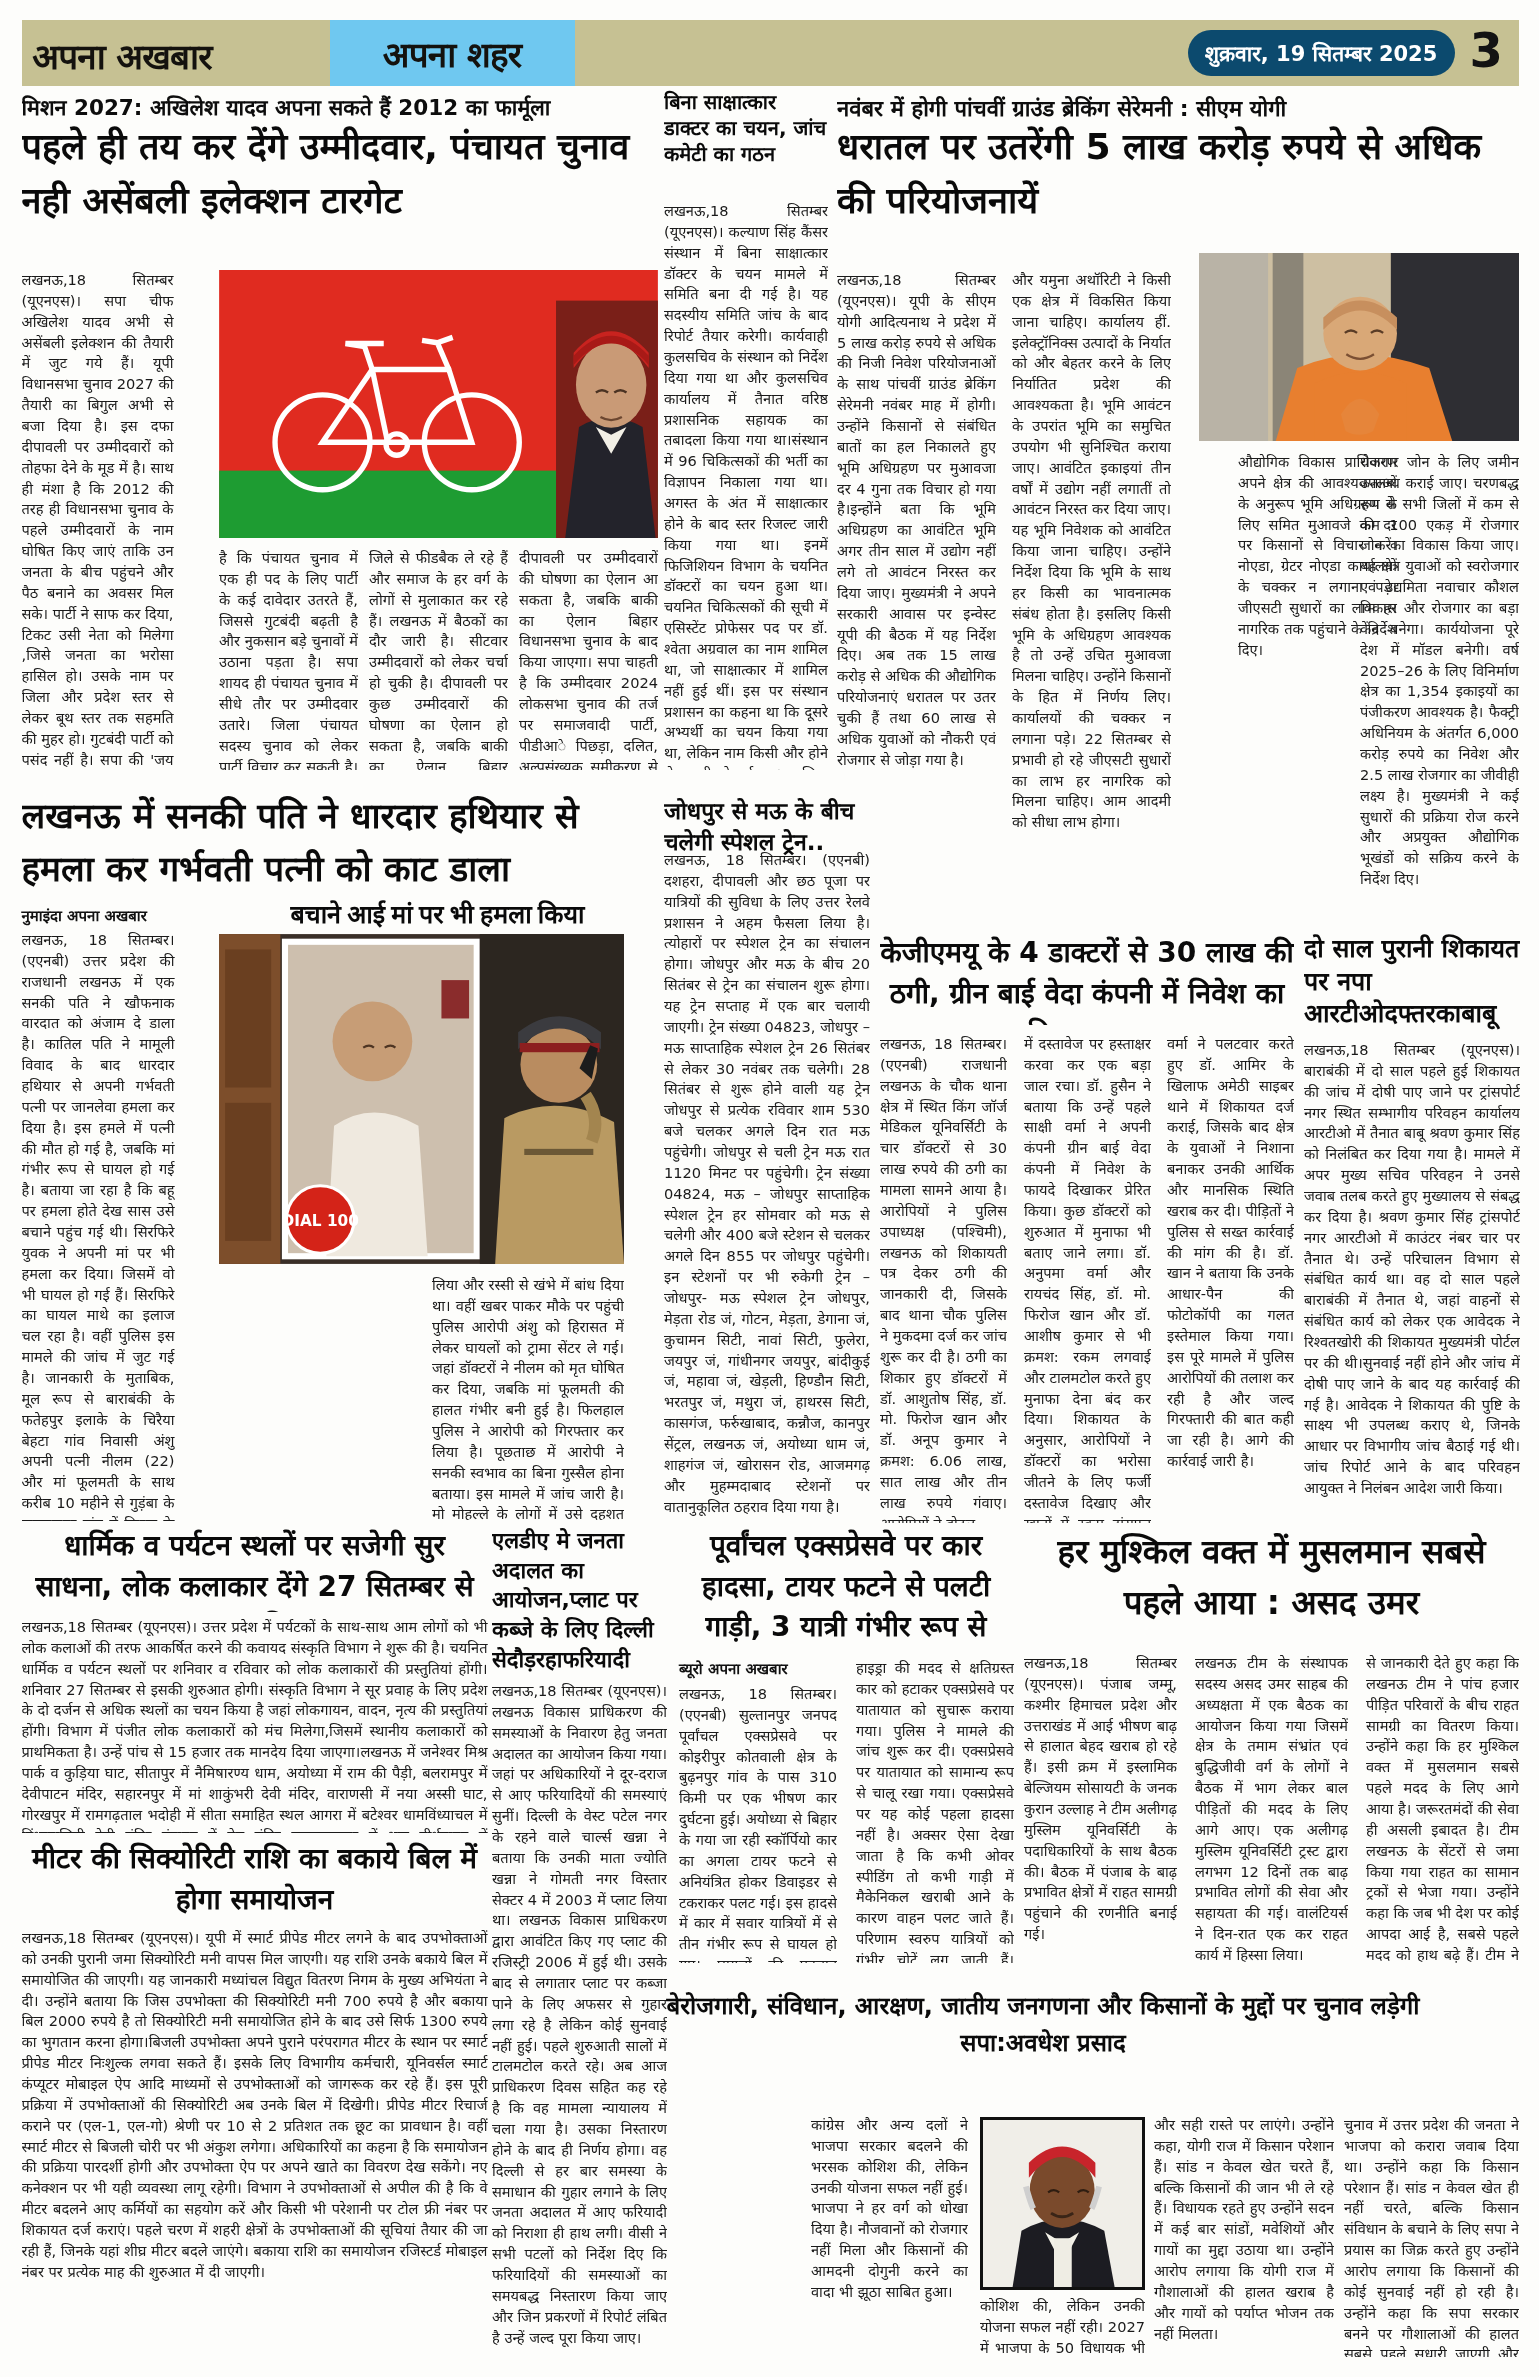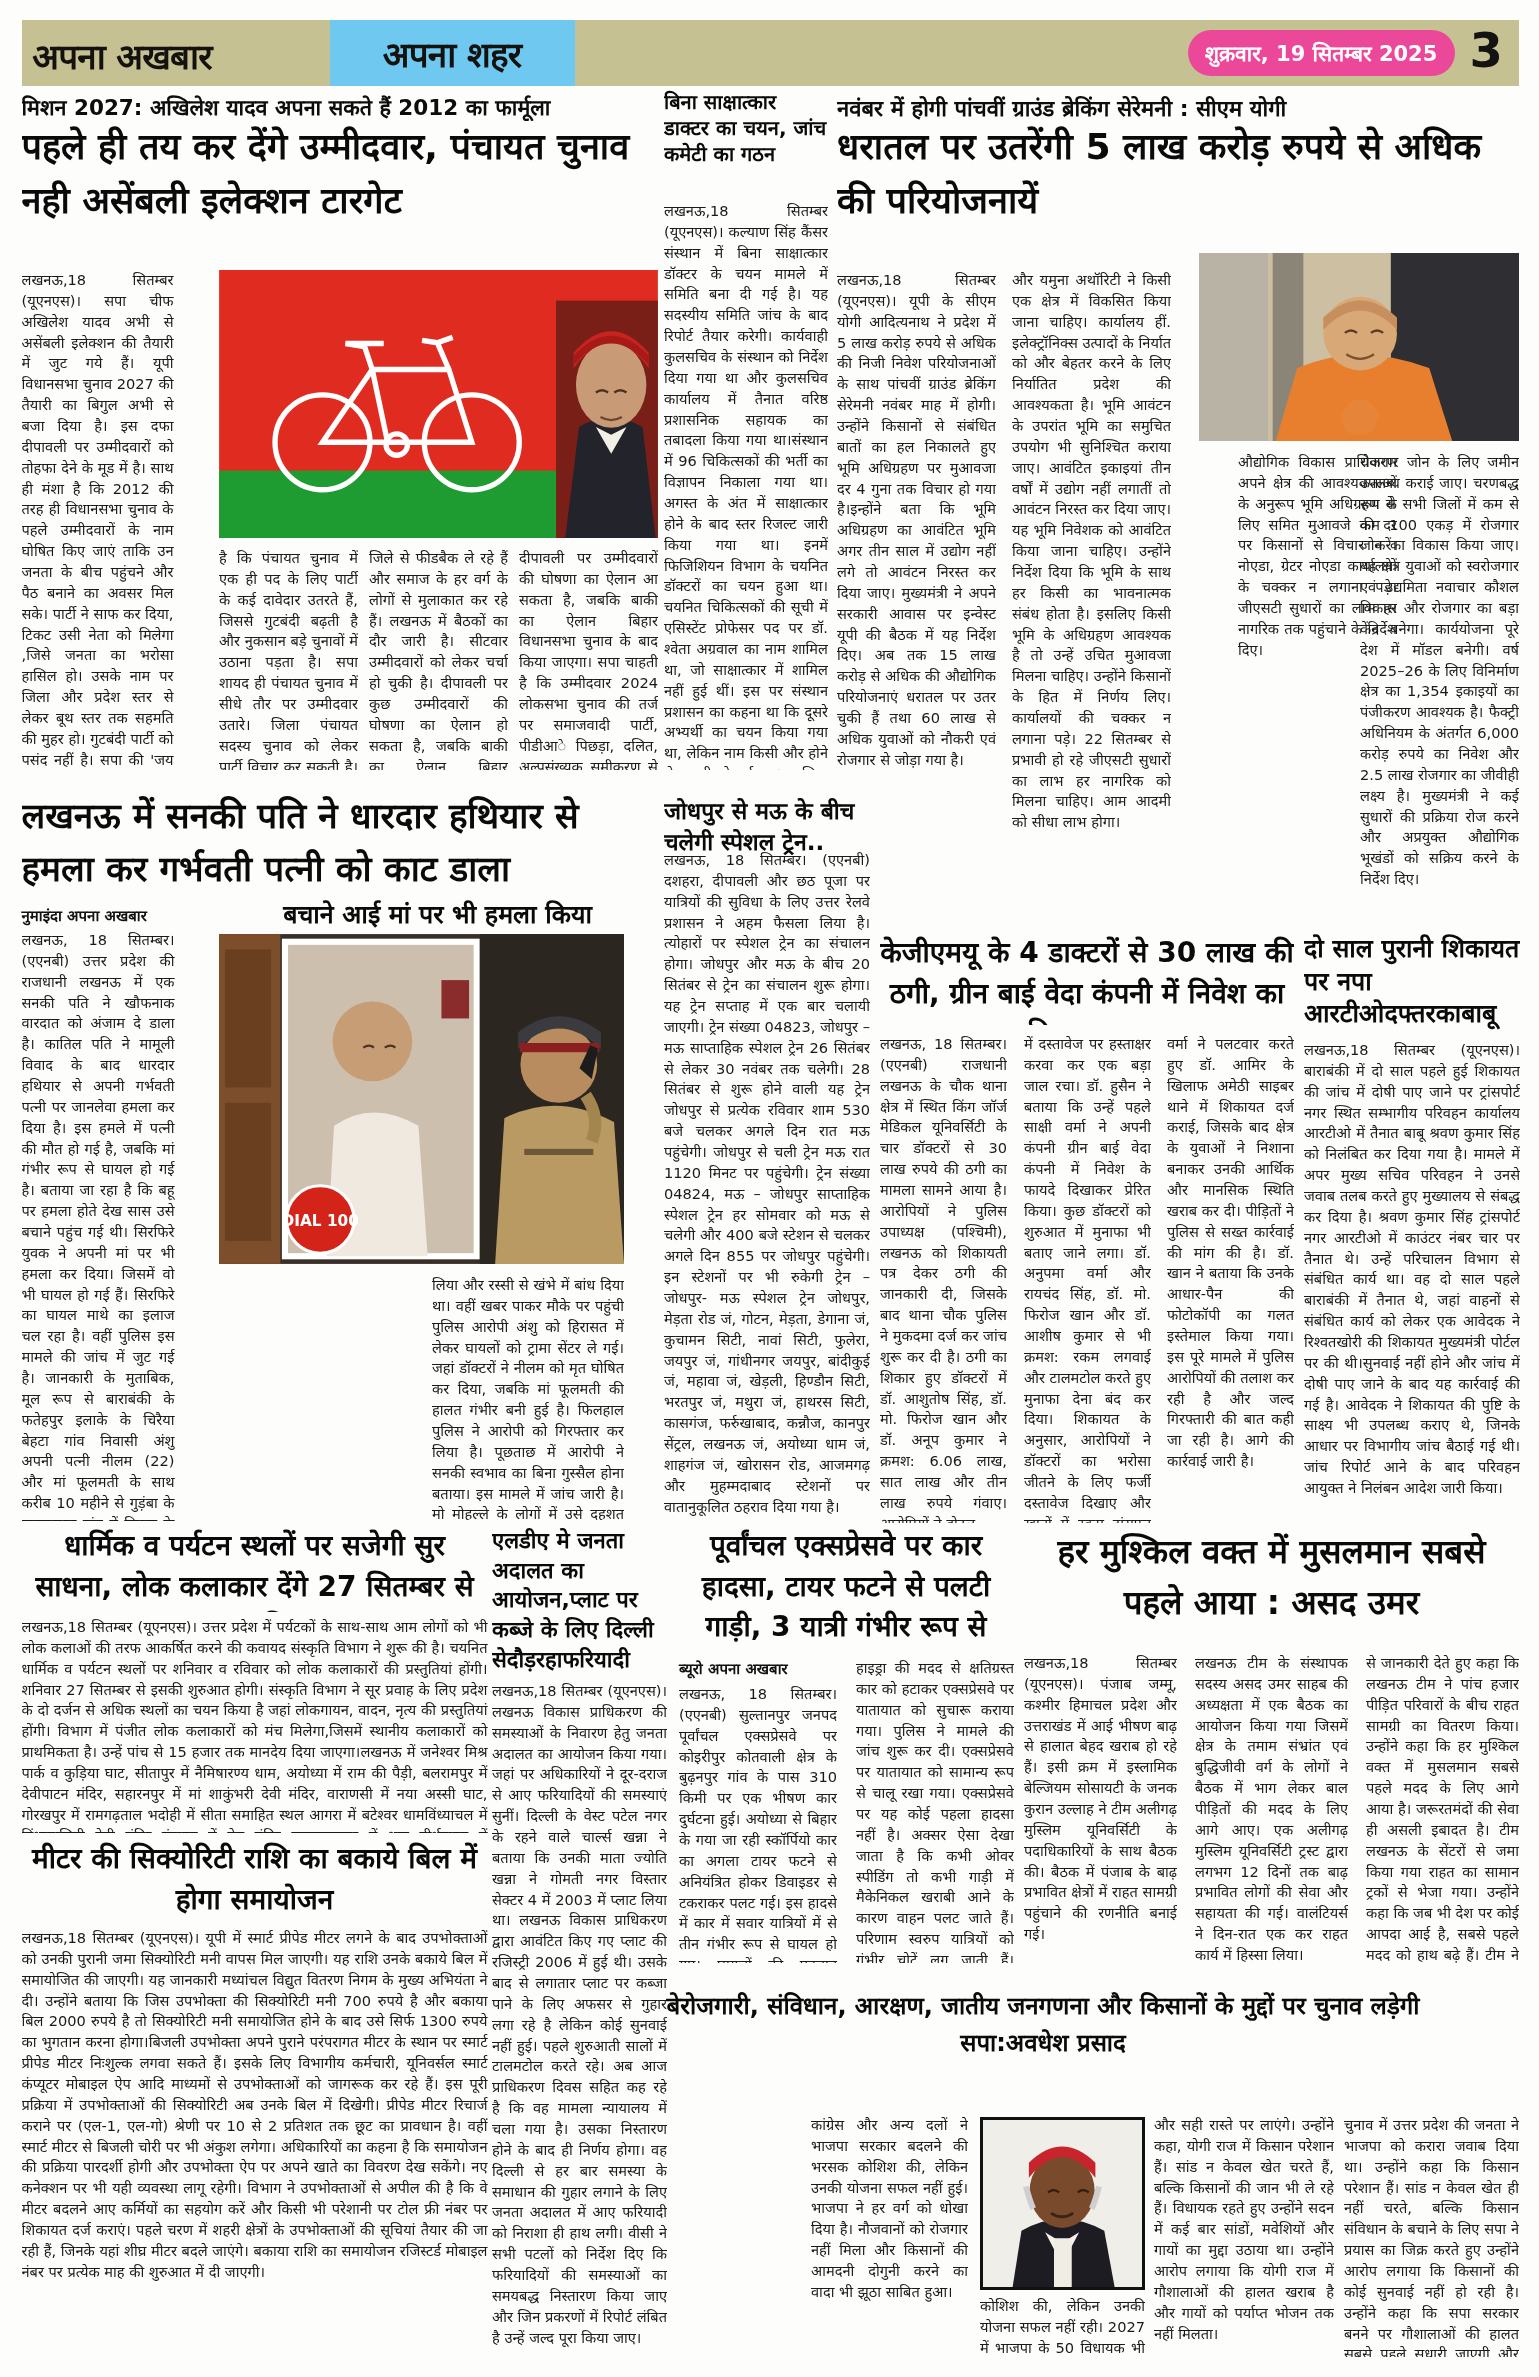--- a/index.html
+++ b/index.html
@@ -6,26 +6,26 @@
   .page{position:relative;width:1540px;height:2377px;background:#fdfdfb;
         font-family:"DejaVu Sans","Liberation Sans",sans-serif;overflow:hidden;}
   .abs{position:absolute;box-sizing:border-box;}
   .bt{font-size:14.6px;line-height:1.43;text-align:justify;color:#1a1a1a;overflow:hidden;}
   .kick{font-size:21.5px;font-weight:bold;color:#0d0d0d;white-space:nowrap;overflow:hidden;}
   .h-xl{font-size:36px;font-weight:bold;line-height:1.5;color:#0a0a0a;}
   .h-lg{font-size:28px;font-weight:bold;line-height:1.45;color:#0a0a0a;}
   .h-md{font-size:23px;font-weight:bold;line-height:1.35;color:#0a0a0a;margin-top:24px;}
   .h-sm{font-size:20px;font-weight:bold;line-height:1.3;color:#0a0a0a;}
   .ctr{text-align:center;}
-  .sub{font-size:25px;font-weight:bold;color:#0a0a0a;text-align:center;}
+  .sub{font-size:25px;font-weight:bold;color:#0a0a0a;text-align:center;font-family:Liberation Serif, serif;}
   .byline{font-size:15px;font-weight:bold;color:#111;}
   .headerbar{background:#c6c193;}
   .brand{font-size:35px;font-weight:bold;color:#14120e;letter-spacing:-0.8px;}
   .citybox{background:#6fc8f0;display:flex;align-items:center;justify-content:center;}
-  .datepill{background:#ec4899;color:#fff;border-radius:24.5px;display:flex;align-items:center;justify-content:center;
+  .datepill{background:#0c4a6e;color:#fff;border-radius:24.5px;display:flex;align-items:center;justify-content:center;
             font-size:21px;font-weight:bold;}
   .pagenum{font-size:48px;font-weight:bold;color:#131313;}
   .photoframe{border:3.1px solid #111;}
 </style>
 </head>
 <body>
 
 <div class="page">
 
   <div class="abs headerbar" style="left:21.5px;top:20px;width:1497px;height:66px;">

